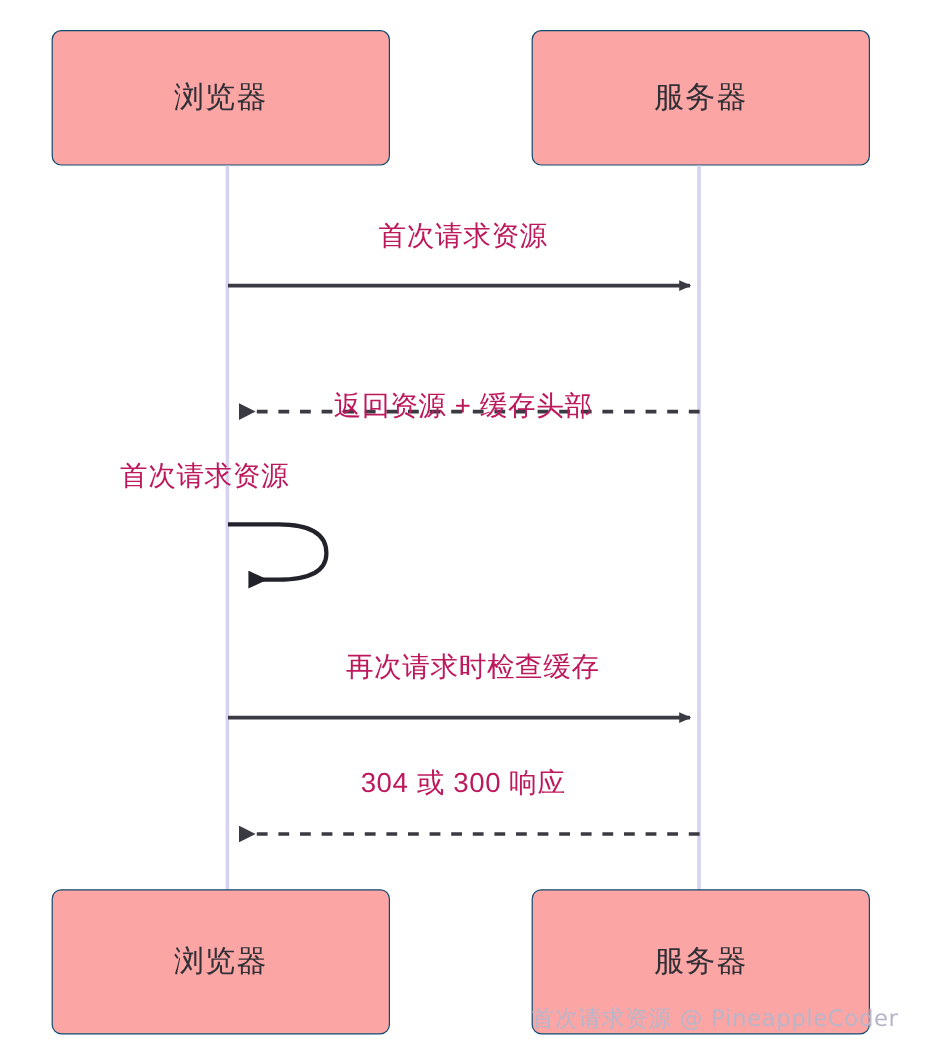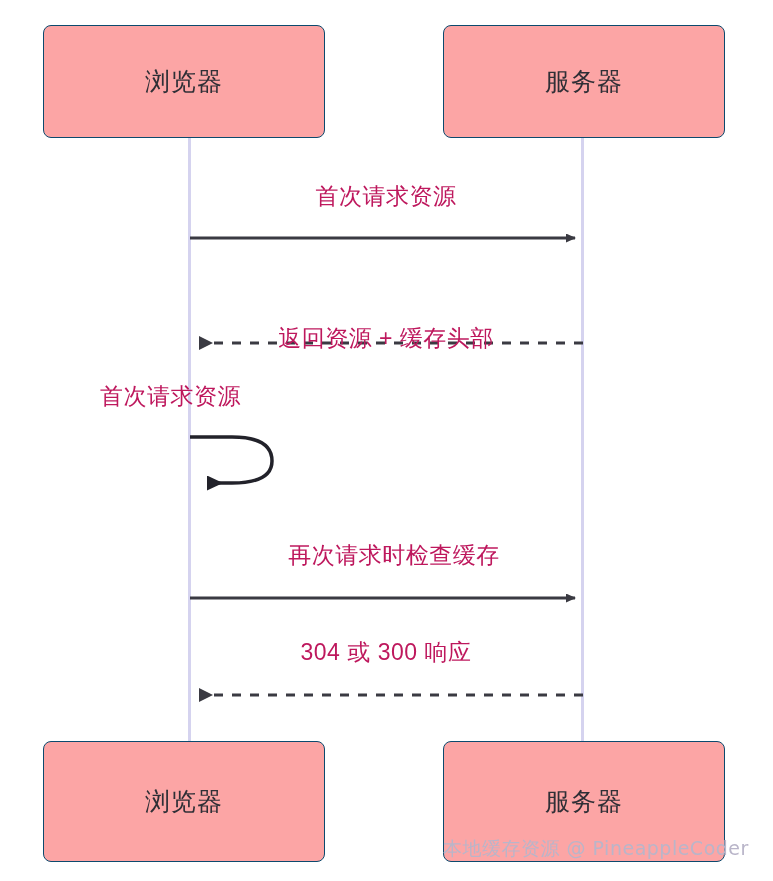--- a/index.html
+++ b/index.html
@@ -121,15 +121,15 @@
   <div class="msg-label centered" style="left:386px; top:185px;">首次请求资源</div>
 
   <div class="msg-label centered" style="left:386px; top:283px;margin-top:44px;">返回资源 + 缓存头部</div>
 
   <div class="msg-label" style="left:100px; top:385px;">首次请求资源</div>
 
   <div class="msg-label centered" style="left:394px; top:544px;">再次请求时检查缓存</div>
 
   <div class="msg-label centered" style="left:386px; top:641px;">304 或 300 响应</div>
 
-  <div class="watermark" style="left:443px; top:836px;">本地缓存资源 @ PineappleCoder</div>
+  <div class="watermark" style="left:443px; top:836px;">首次请求资源 @ PineappleCoder</div>
 
 </div>
 
 </body></html>

